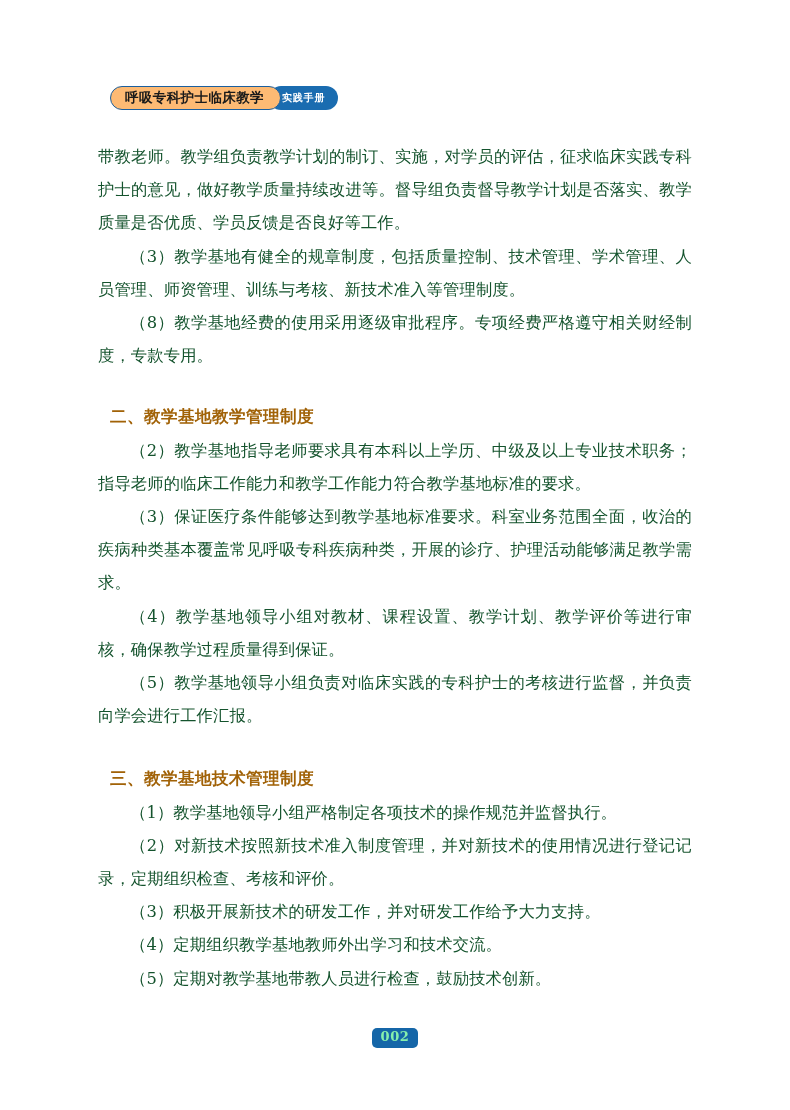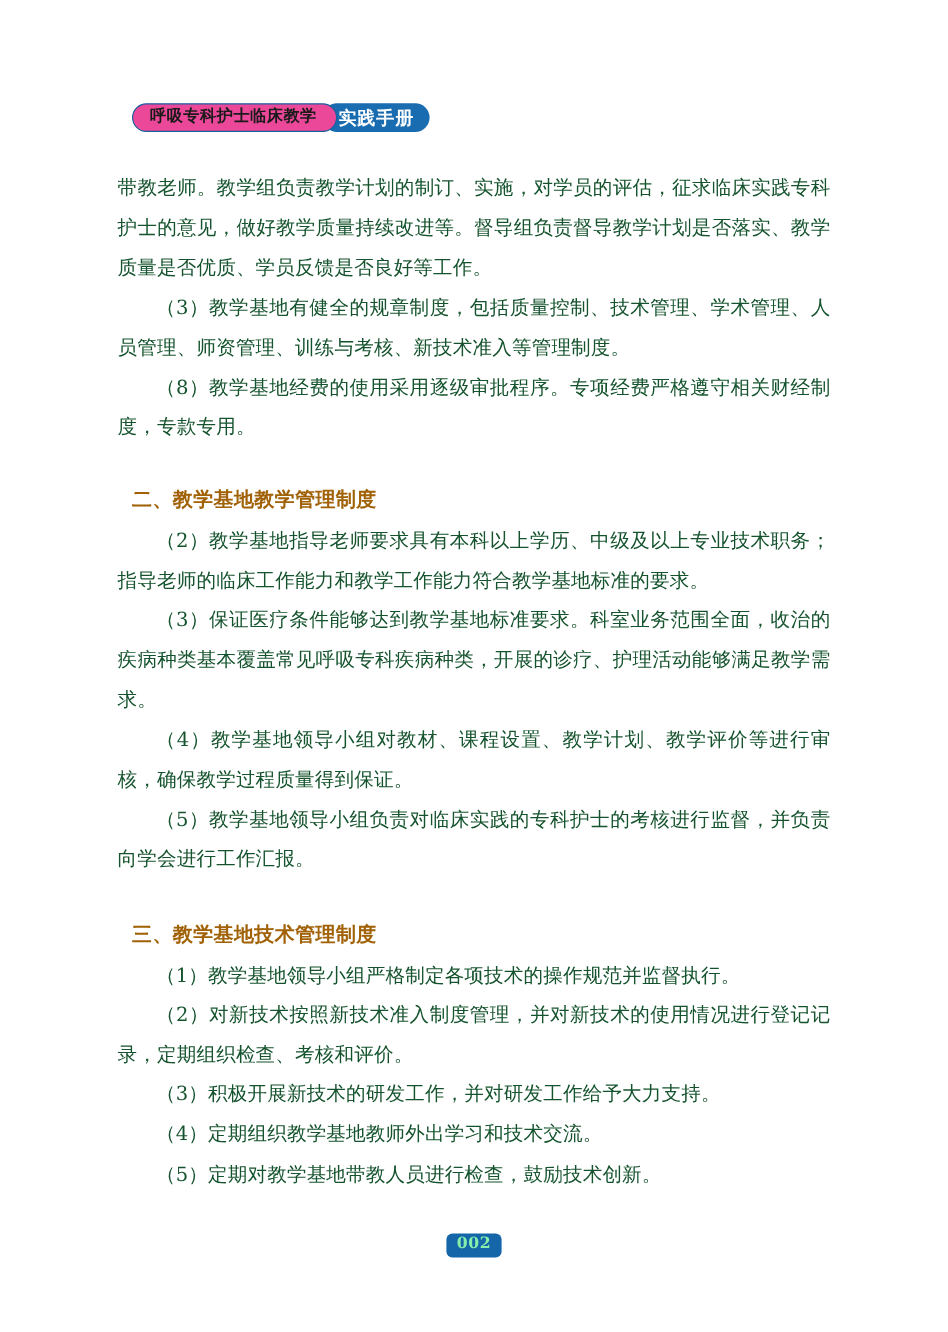--- a/index.html
+++ b/index.html
@@ -33,21 +33,21 @@
     align-items: center;
   }
   .header-pill-outline {
     display: flex;
     align-items: center;
     justify-content: center;
     height: 24px;
     padding: 0 16px 0 14px;
     border: 1.6px solid #1b5f9e;
     border-radius: 13px;
-    background: #ec4899;
+    background: #fdba74;
     box-sizing: border-box;
     position: relative;
     z-index: 1;
   }
   .header-pill-outline .htxt {
     font-family: "DejaVu Sans", "Liberation Sans", sans-serif;
     font-size: 13.5px;
     font-weight: 700;
     letter-spacing: 0.4px;
     color: #1a1a1a;
@@ -62,21 +62,21 @@
     padding: 0 13px;
     border-radius: 13px;
     background: #1a6cb0;
     box-sizing: border-box;
     margin-left: -12px;
     position: relative;
     z-index: 0;
   }
   .header-pill-solid .htxt {
     font-family: "DejaVu Sans", "Liberation Sans", sans-serif;
-    font-size: 15px;
+    font-size: 10px;
     font-weight: 700;
     letter-spacing: 0.8px;
     color: #ffffff;
     line-height: 1;
     white-space: nowrap;
   }
 
   
   .content {
     position: absolute;

